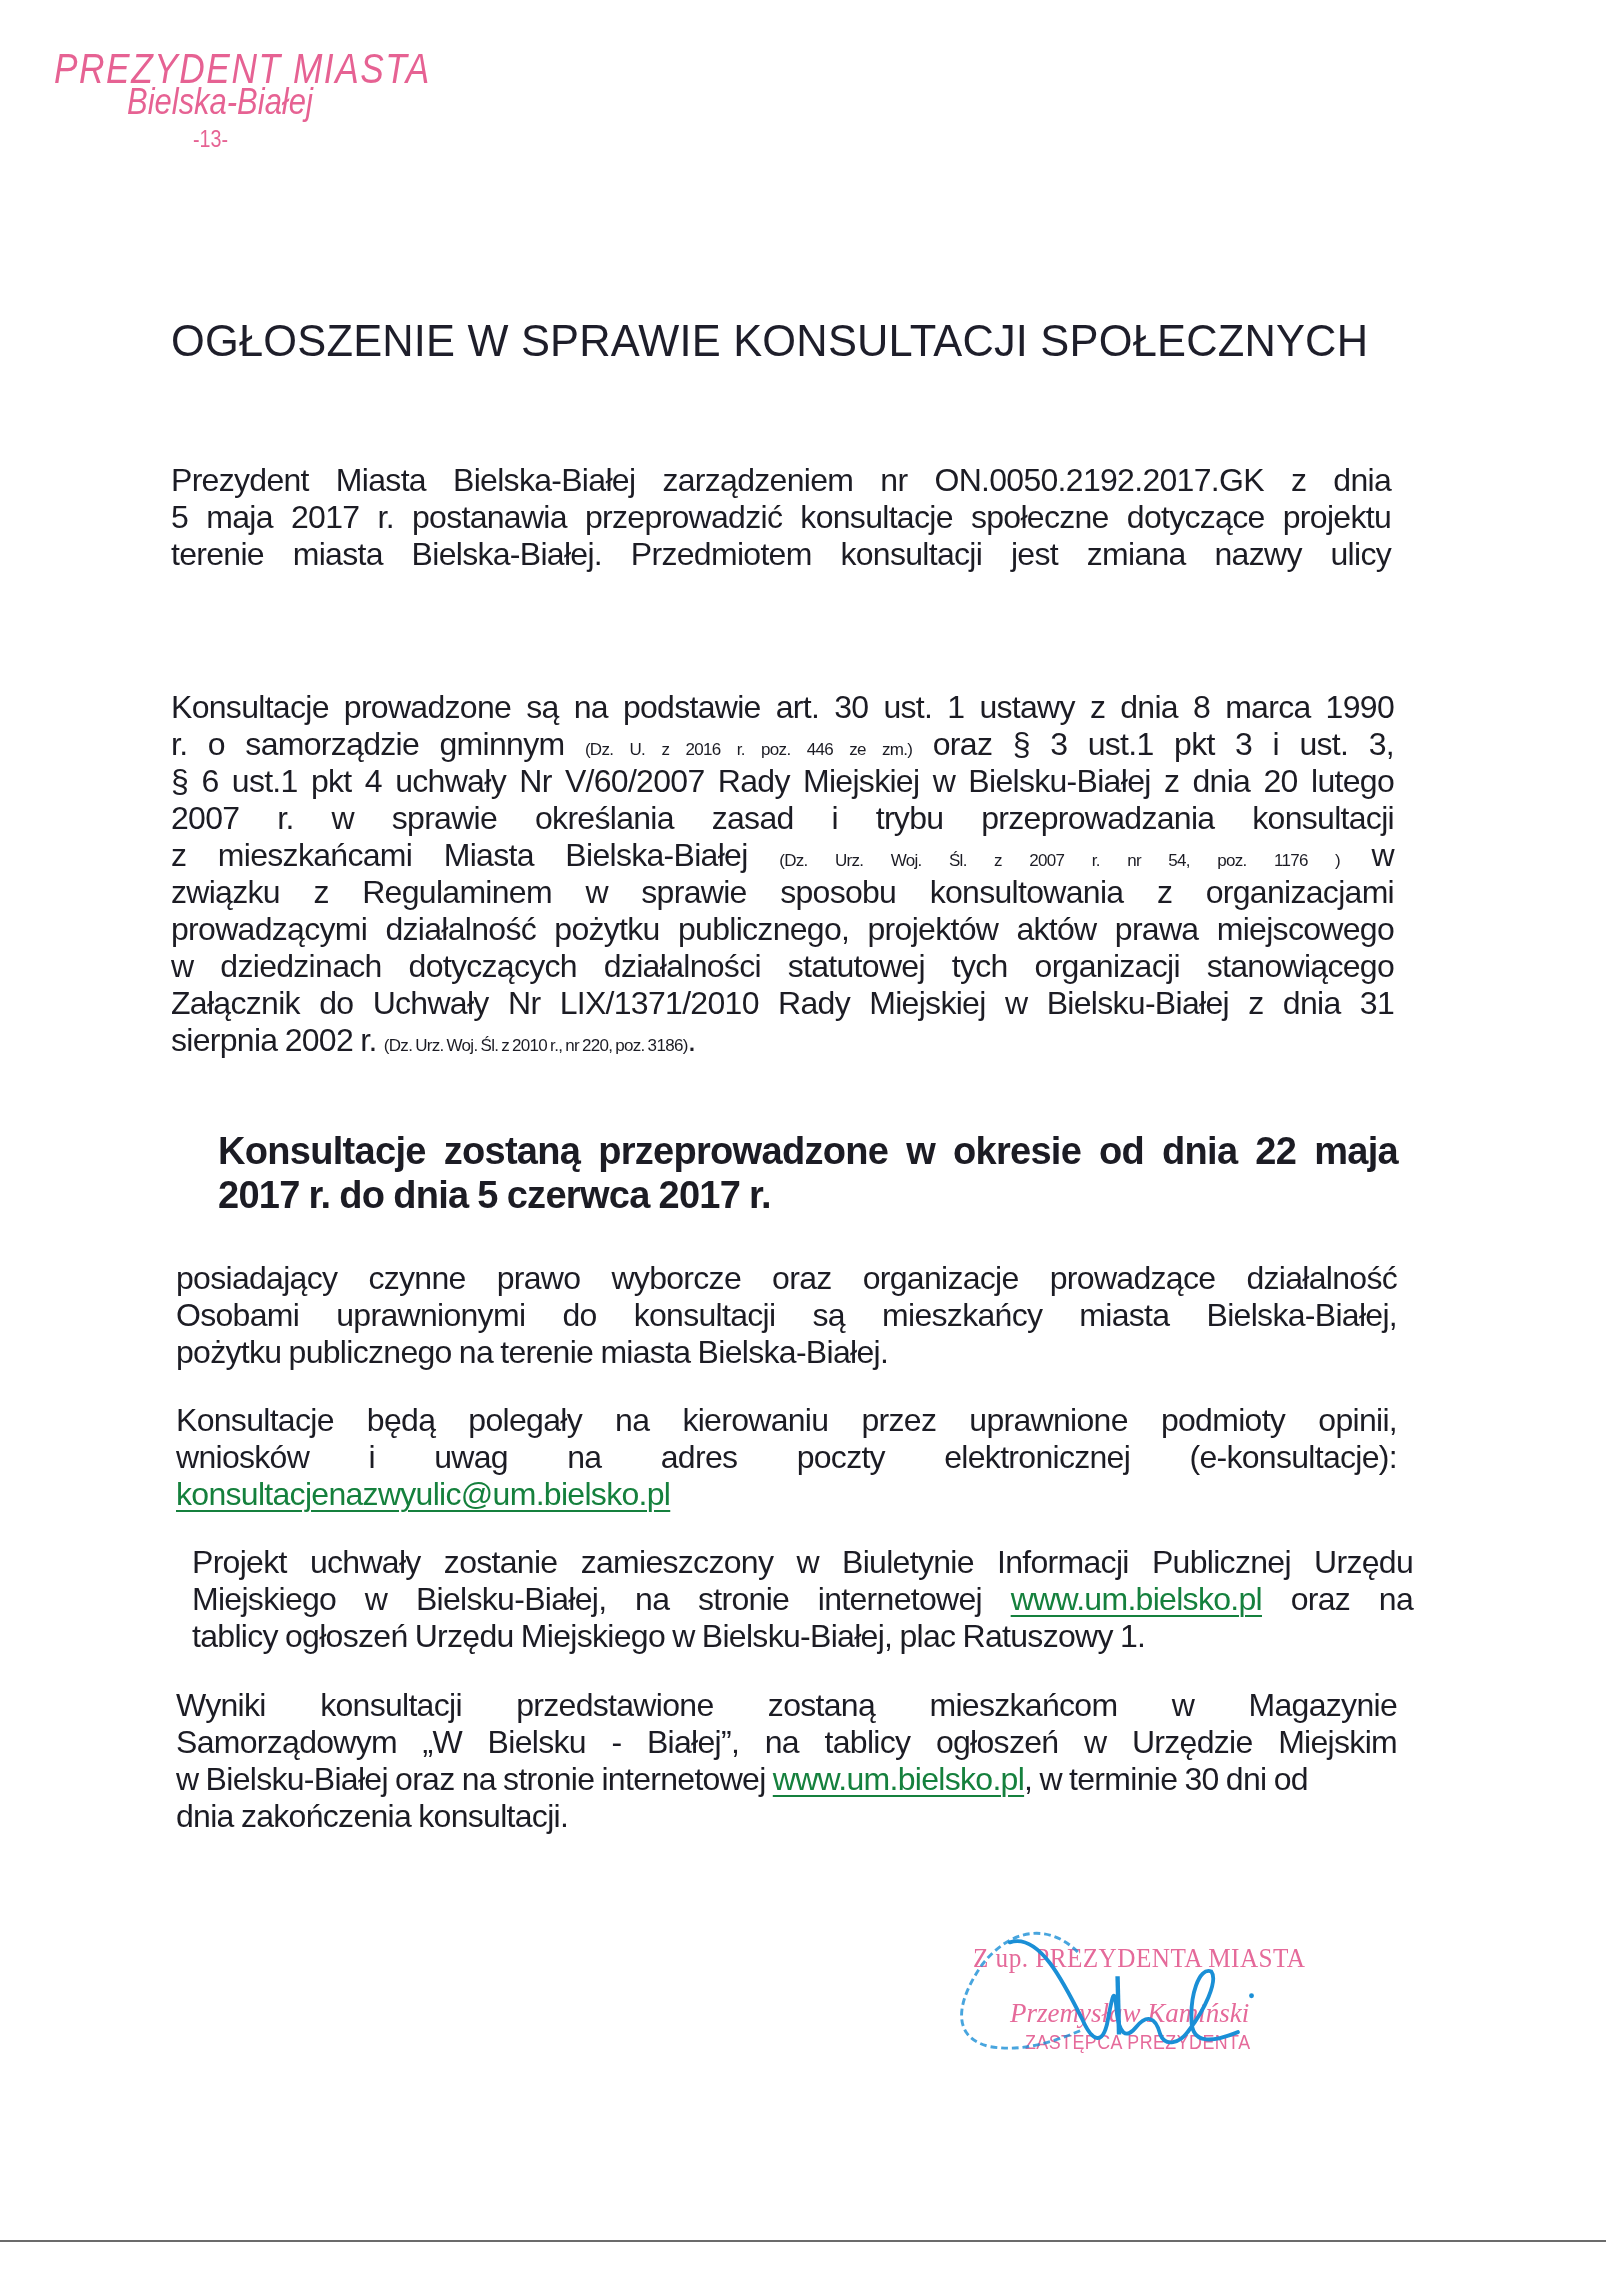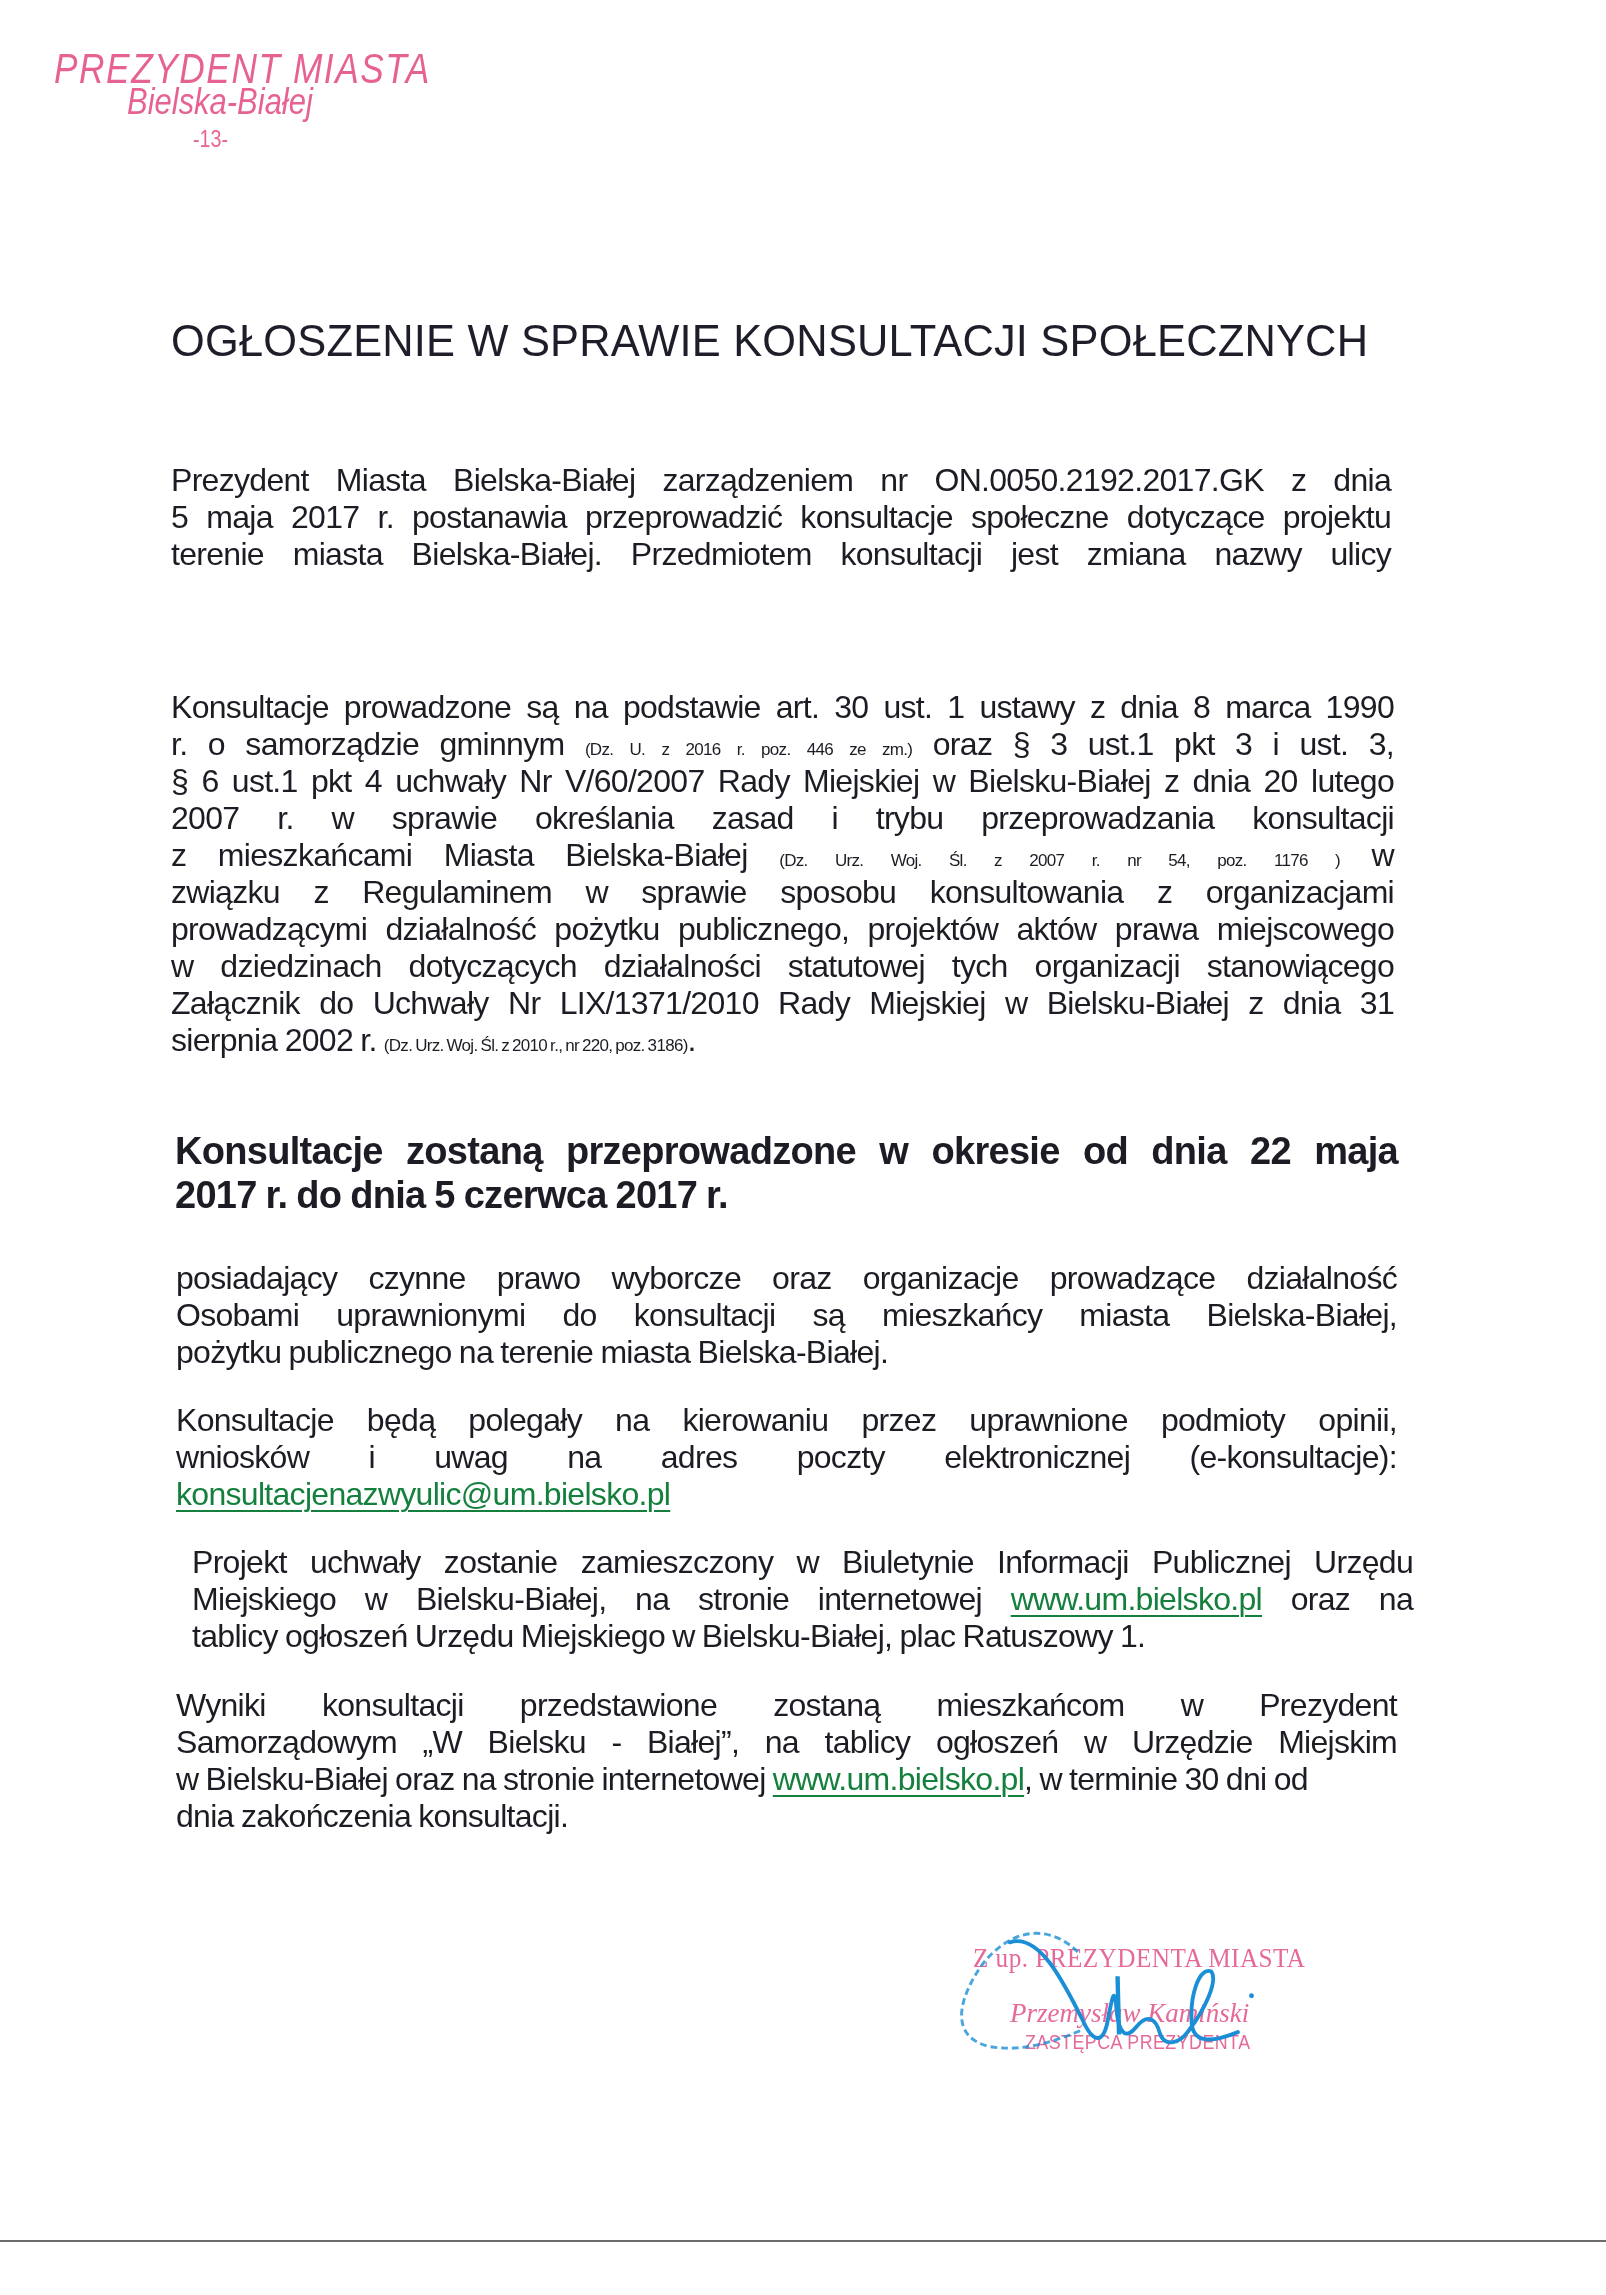--- a/index.html
+++ b/index.html
@@ -12,21 +12,21 @@
   .stamp-l3 { left: 193px; top: 127px; font-size: 24px; line-height: 24px; font-style: normal; transform: scaleX(0.82); transform-origin: left top; white-space: nowrap; }
 
   
   .title { position: absolute; left: 171px; top: 318px; font-size: 45px; line-height: 45px; white-space: nowrap; color: #1e1e2a; transform: scaleX(0.965); transform-origin: left top; letter-spacing: 0.2px; }
 
   
   .block { position: absolute; width: 1221px; }
   .line { display: block; height: 37px; font-size: 32px; line-height: 37px; white-space: nowrap; }
   .line.j { text-align: justify; text-align-last: justify; }
   .small { font-size: 17px; }
-  .bold .line { font-weight: bold; font-size: 38px; line-height: 44px; height: 44px; }
+  .bold .line { font-weight: bold; font-size: 38px; line-height: 44px; height: 44px; margin-left: 43px; }
   .link { text-decoration: underline; text-decoration-thickness: 2.4px; text-underline-offset: 4.9px; color: #15803d; cursor: pointer; }
 
   #p1 { left: 171px; top: 462px; width: 1220px; }
   #p2 { left: 171px; top: 689px; width: 1223px; }
   #p3 { left: 175px; top: 1129px; width: 1223px; }
   #p4 { left: 176px; top: 1260px; width: 1221px; }
   #p5 { left: 176px; top: 1402px; width: 1221px; }
   #p6 { left: 192px; top: 1544px; width: 1221px; }
   #p7 { left: 176px; top: 1687px; width: 1221px; }
 
@@ -85,21 +85,21 @@
   <span class="line"><span class="link">konsultacjenazwyulic@um.bielsko.pl</span></span>
 </div>
 
 <div class="block" id="p6">
   <span class="line j">Projekt uchwały zostanie zamieszczony w Biuletynie Informacji Publicznej Urzędu</span>
   <span class="line j"><span>Miejskiego w Bielsku-Białej, na stronie internetowej </span><span class="link">www.um.bielsko.pl</span><span> oraz na</span></span>
   <span class="line">tablicy ogłoszeń Urzędu Miejskiego w Bielsku-Białej, plac Ratuszowy 1.</span>
 </div>
 
 <div class="block" id="p7">
-  <span class="line j">Wyniki konsultacji przedstawione zostaną mieszkańcom w Prezydent</span>
+  <span class="line j">Wyniki konsultacji przedstawione zostaną mieszkańcom w Magazynie</span>
   <span class="line j">Samorządowym „W Bielsku - Białej”, na tablicy ogłoszeń w Urzędzie Miejskim</span>
   <span class="line j" style="transform-origin: left top; transform: scaleX(1); width: 1221px; text-align-last: left;"><span>w Bielsku-Białej oraz na stronie internetowej </span><span class="link">www.um.bielsko.pl</span><span>, w terminie 30 dni od</span></span>
   <span class="line">dnia zakończenia konsultacji.</span>
 </div>
 
 <div class="sig-up">Z up. PREZYDENTA MIASTA</div>
 <div class="sig-name">Przemysław Kamiński</div>
 <div class="sig-role">ZASTĘPCA PREZYDENTA</div>
 <svg class="sig-svg" viewBox="0 0 820 300">
   <path d="M290 80 C 230 20, 150 30, 90 110 C 30 200, 40 260, 110 275 C 170 285, 230 270, 300 240" fill="none" stroke="#1a8fd6" stroke-width="6" stroke-dasharray="14 8" opacity="0.8"></path>

